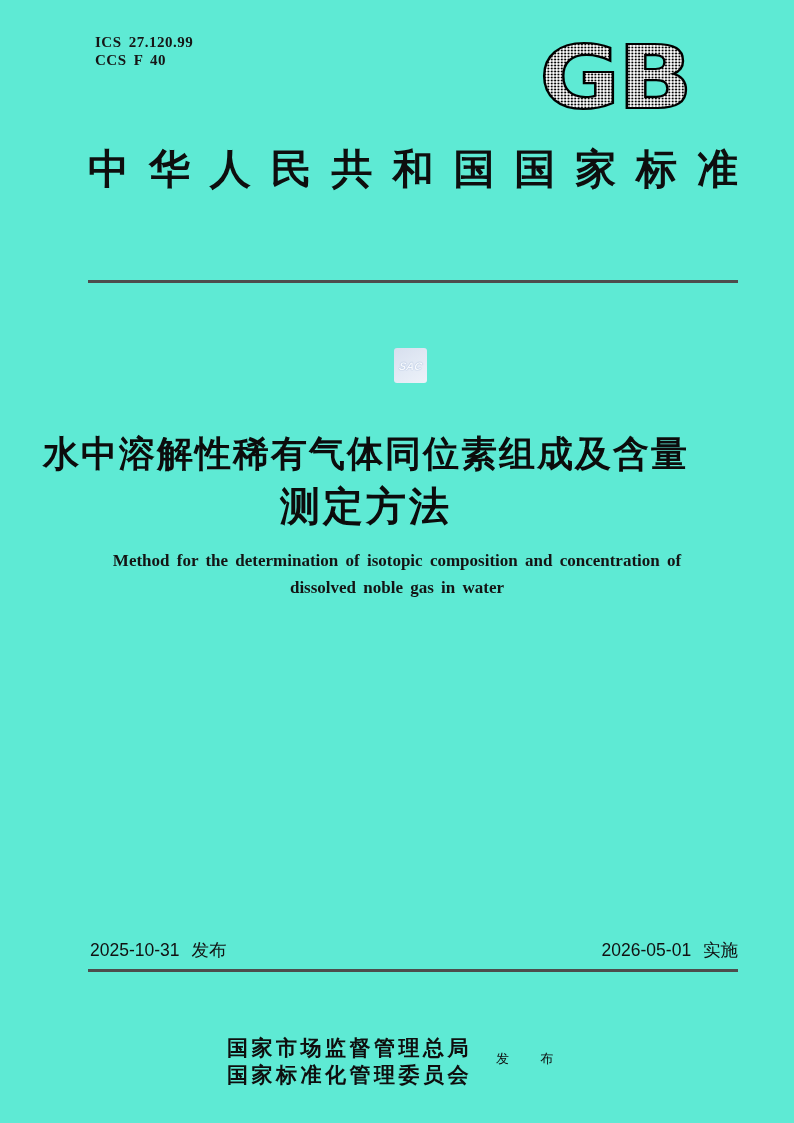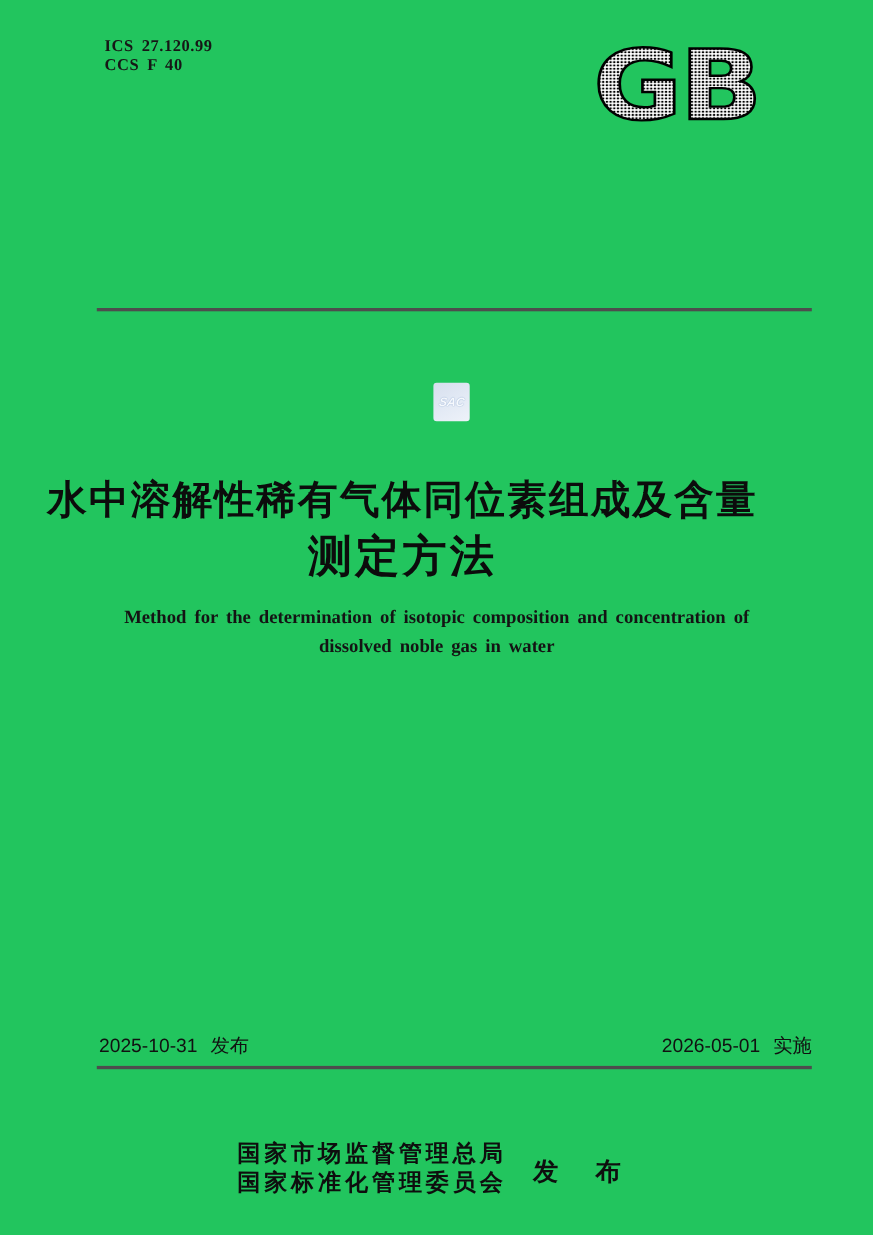--- a/index.html
+++ b/index.html
@@ -6,21 +6,21 @@
     margin: 0;
     padding: 0;
     background: #ffffff;
     font-family: "Liberation Serif", "DejaVu Serif", serif;
   }
   .page {
     position: relative;
     width: 794px;
     height: 1123px;
     margin: 0 auto;
-    background: #22c55e;
+    background: #5eead4;
     color: #111111;
     overflow: hidden;
   }
   
   .ics-block {
     position: absolute;
     left: 95px;
     top: 33px;
     font-weight: bold;
     font-size: 15px;
@@ -156,22 +156,22 @@
   }
   .issuer-lines {
     font-weight: bold;
     font-size: 21px;
     line-height: 27px;
     letter-spacing: 3.5px;
     white-space: nowrap;
     color: #0e0e0e;
   }
   .publish-label {
-    font-weight: bold;
-    font-size: 23px;
+    font-weight: normal;
+    font-size: 13px;
     letter-spacing: 14px;
     white-space: nowrap;
     margin-left: 24px;
     margin-top: 15px;
     color: #0e0e0e;
   }
 </style>
 </head>
 <body>
 
@@ -187,20 +187,21 @@
       <defs>
         <pattern id="halftone" width="3" height="3" patternUnits="userSpaceOnUse">
           <rect width="3" height="3" fill="#ffffff"></rect>
           <circle cx="1.5" cy="1.5" r="1.02" fill="#000000"></circle>
         </pattern>
       </defs>
       <text x="82" y="80" text-anchor="middle" font-family="DejaVu Sans, Liberation Sans, sans-serif" font-size="88" font-weight="bold" letter-spacing="-2" fill="url(#halftone)" stroke="#000000" stroke-width="2.2" transform="translate(82 0) scale(1.12 1) translate(-82 0)">GB</text>
     </svg>
   </div>
 
+  <div class="header-title">中华人民共和国国家标准</div>
 
 
   <div class="rule rule-top"></div>
 
   <div class="watermark">
     <span>SAC</span>
   </div>
 
   <div class="title-zh">
     <div class="zh-line1">水中溶解性稀有气体同位素组成及含量</div>

